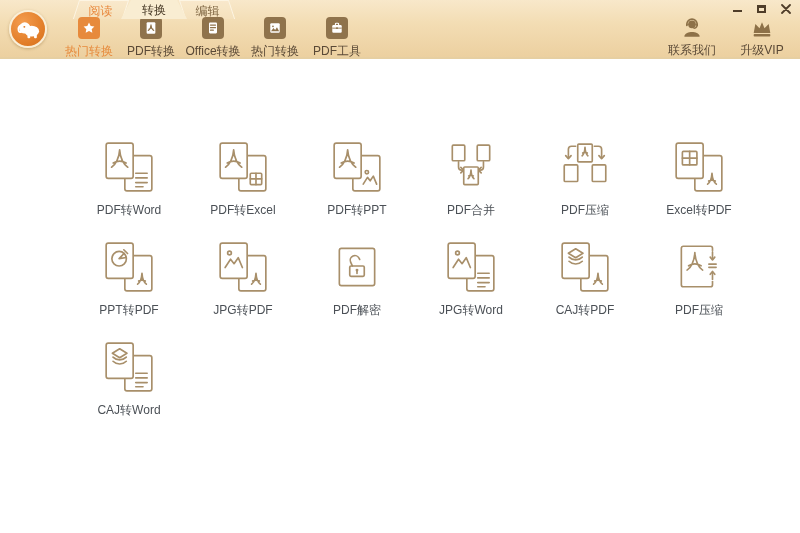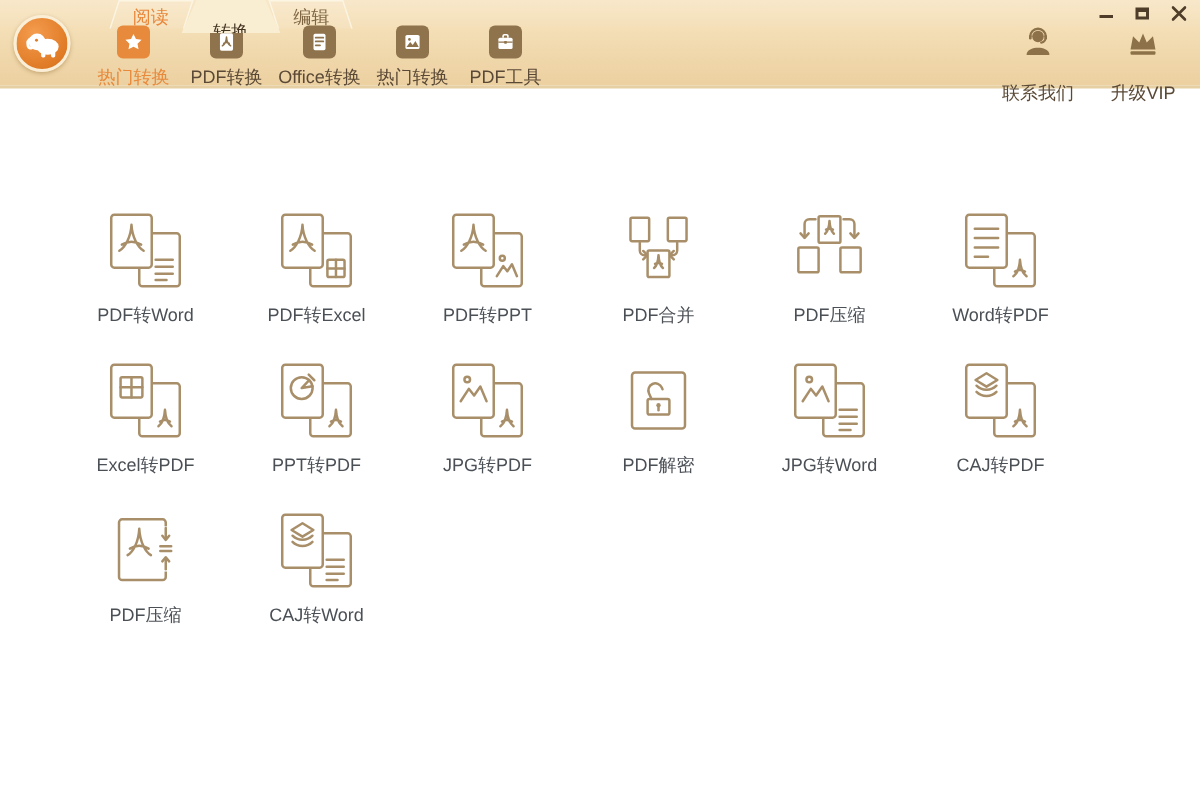--- a/index.html
+++ b/index.html
@@ -17,21 +17,21 @@
   
   .tabs { position:absolute; left:76px; top:0; height:19px; display:flex; font-size:12px; }
   .tab { height:19px; line-height:20px; white-space:nowrap; }
   .tab-plain { padding:0 12px; border:1px solid rgba(253,246,230,.9); border-bottom:none;
                background:rgba(252,243,224,.15); }
   .skew-l { transform:skewX(-18deg); }
   .skew-r { transform:skewX(18deg); }
   .skew-l>span { display:inline-block; transform:skewX(18deg); }
   .skew-r>span { display:inline-block; transform:skewX(-18deg); }
   .tab-active {
-    margin:0 -5px; padding:11px 21px; background:#f9edd2; color:#433522;
+    margin:0 -5px; padding:0 21px; background:#f9edd2; color:#433522;
     clip-path:polygon(10px 0, calc(100% - 10px) 0, 100% 100%, 0 100%);
     position:relative; z-index:2;
   }
   .tab-read   { color:#e8863a; }
   .tab-edit   { color:#7e6542; }
   
   .logo {
     position:absolute; left:9px; top:10px; width:38px; height:38px; border-radius:50%;
     background:radial-gradient(circle at 35% 30%, #f49c4e, #e07b26 70%, #d06d1c);
     border:2px solid #faeed6; box-shadow:0 1px 3px rgba(120,80,20,.35);
@@ -41,29 +41,29 @@
   .toolbar { position:absolute; left:58px; top:17px; display:flex; }
   .tb-item { width:62px; display:flex; flex-direction:column; align-items:center; cursor:pointer; }
   .tb-icon { width:22px; height:22px; border-radius:4px; background:#8f734c;
              display:flex; align-items:center; justify-content:center; }
   .tb-item.active .tb-icon { background:#e78a3c; }
   .tb-label { margin-top:4px; font-size:12px; color:#5a4936; white-space:nowrap; }
   .tb-item.active .tb-label { color:#e78a3c; }
   
   .hdr-right { position:absolute; right:10px; top:16px; display:flex; gap:14px; }
   .hr-item { width:56px; display:flex; flex-direction:column; align-items:center; cursor:pointer; }
-  .hr-item .hr-label { margin-top:14px; font-size:12px; color:#5a4936; white-space:nowrap; }
+  .hr-item .hr-label { margin-top:2px; font-size:12px; color:#5a4936; white-space:nowrap; }
   
   .winctl { position:absolute; right:8px; top:3px; display:flex; gap:11px; align-items:center; }
   .wc { width:13px; height:11px; display:flex; align-items:center; justify-content:center; cursor:pointer; }
   .wc-min i { display:block; width:9px; height:2px; background:#4f3d29; margin-top:4px; }
   .wc-max i { display:block; width:9px; height:8px; border:2px solid #4f3d29; border-top-width:3px; }
   
   .grid {
-    position:absolute; left:40px; top:140px;
+    position:absolute; left:72px; top:140px;
     display:grid; grid-template-columns:repeat(6,114px); grid-auto-rows:100px;
   }
   .grid-item { display:flex; flex-direction:column; align-items:center; cursor:pointer; }
   .gi { width:54px; height:54px; stroke:#a88f6a; fill:none;
         stroke-width:1.6; stroke-linecap:round; stroke-linejoin:round; }
   .gi-label { margin-top:8px; font-size:12px; color:#4b5056; white-space:nowrap; }
   .defs-holder { position:absolute; width:0; height:0; overflow:hidden; }
 </style>
 </head>
 <body>
@@ -398,26 +398,20 @@
     <div class="gi-label">PDF合并</div>
   </div>
   <div class="grid-item">
     <svg class="gi">
         <use href="#i-split"></use>
       </svg>
     <div class="gi-label">PDF压缩</div>
   </div>
   <div class="grid-item">
     <svg class="gi">
-        <use href="#i-word2pdf"></use>
-      </svg>
-    <div class="gi-label">Word转PDF</div>
-  </div>
-  <div class="grid-item">
-    <svg class="gi">
         <use href="#i-excel2pdf"></use>
       </svg>
     <div class="gi-label">Excel转PDF</div>
   </div>
   <div class="grid-item">
     <svg class="gi">
         <use href="#i-ppt2pdf"></use>
       </svg>
     <div class="gi-label">PPT转PDF</div>
   </div>

